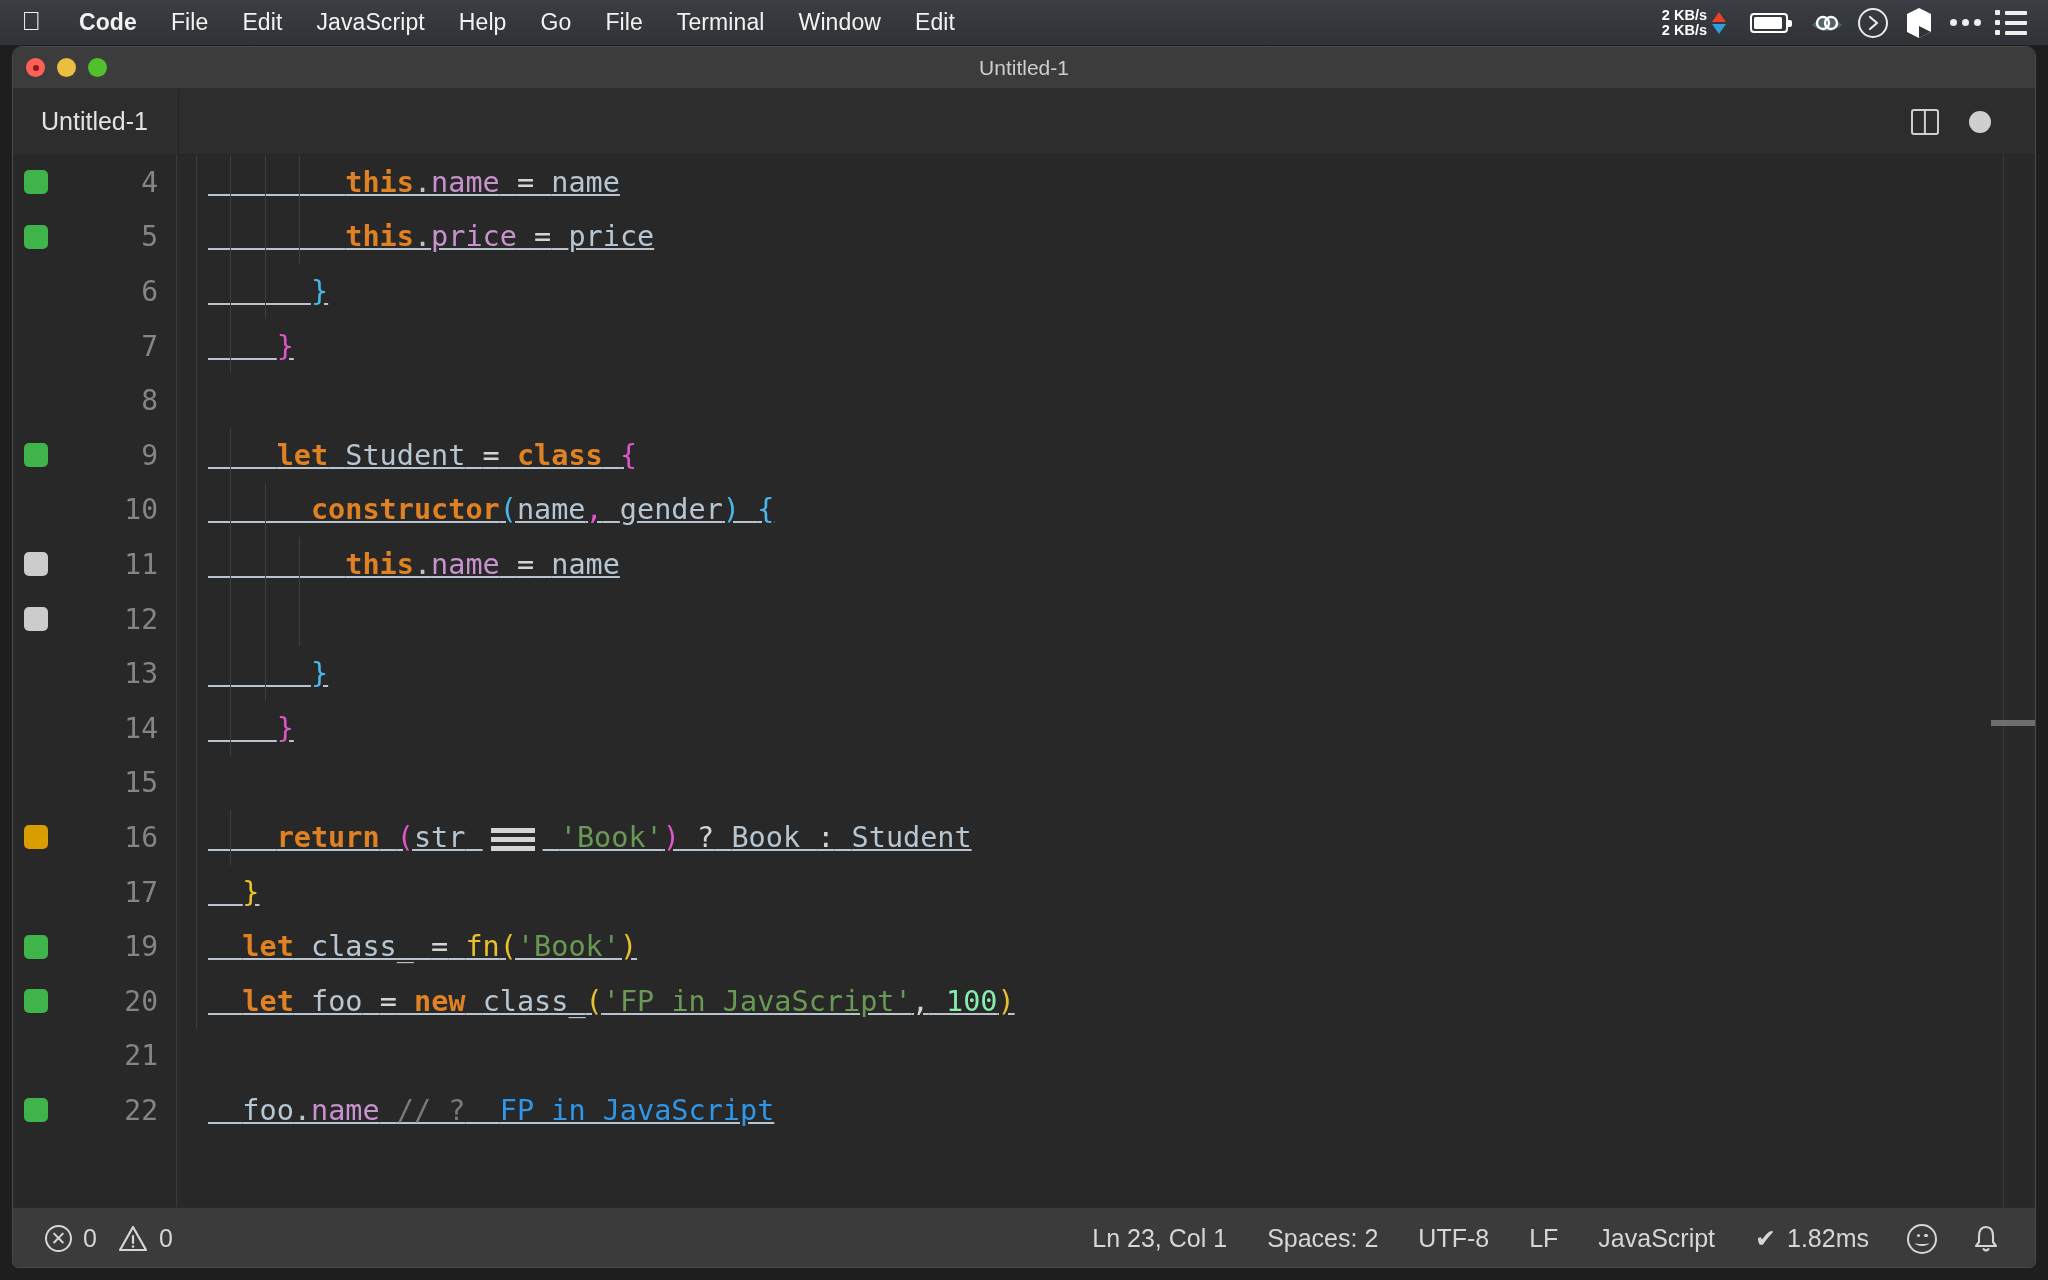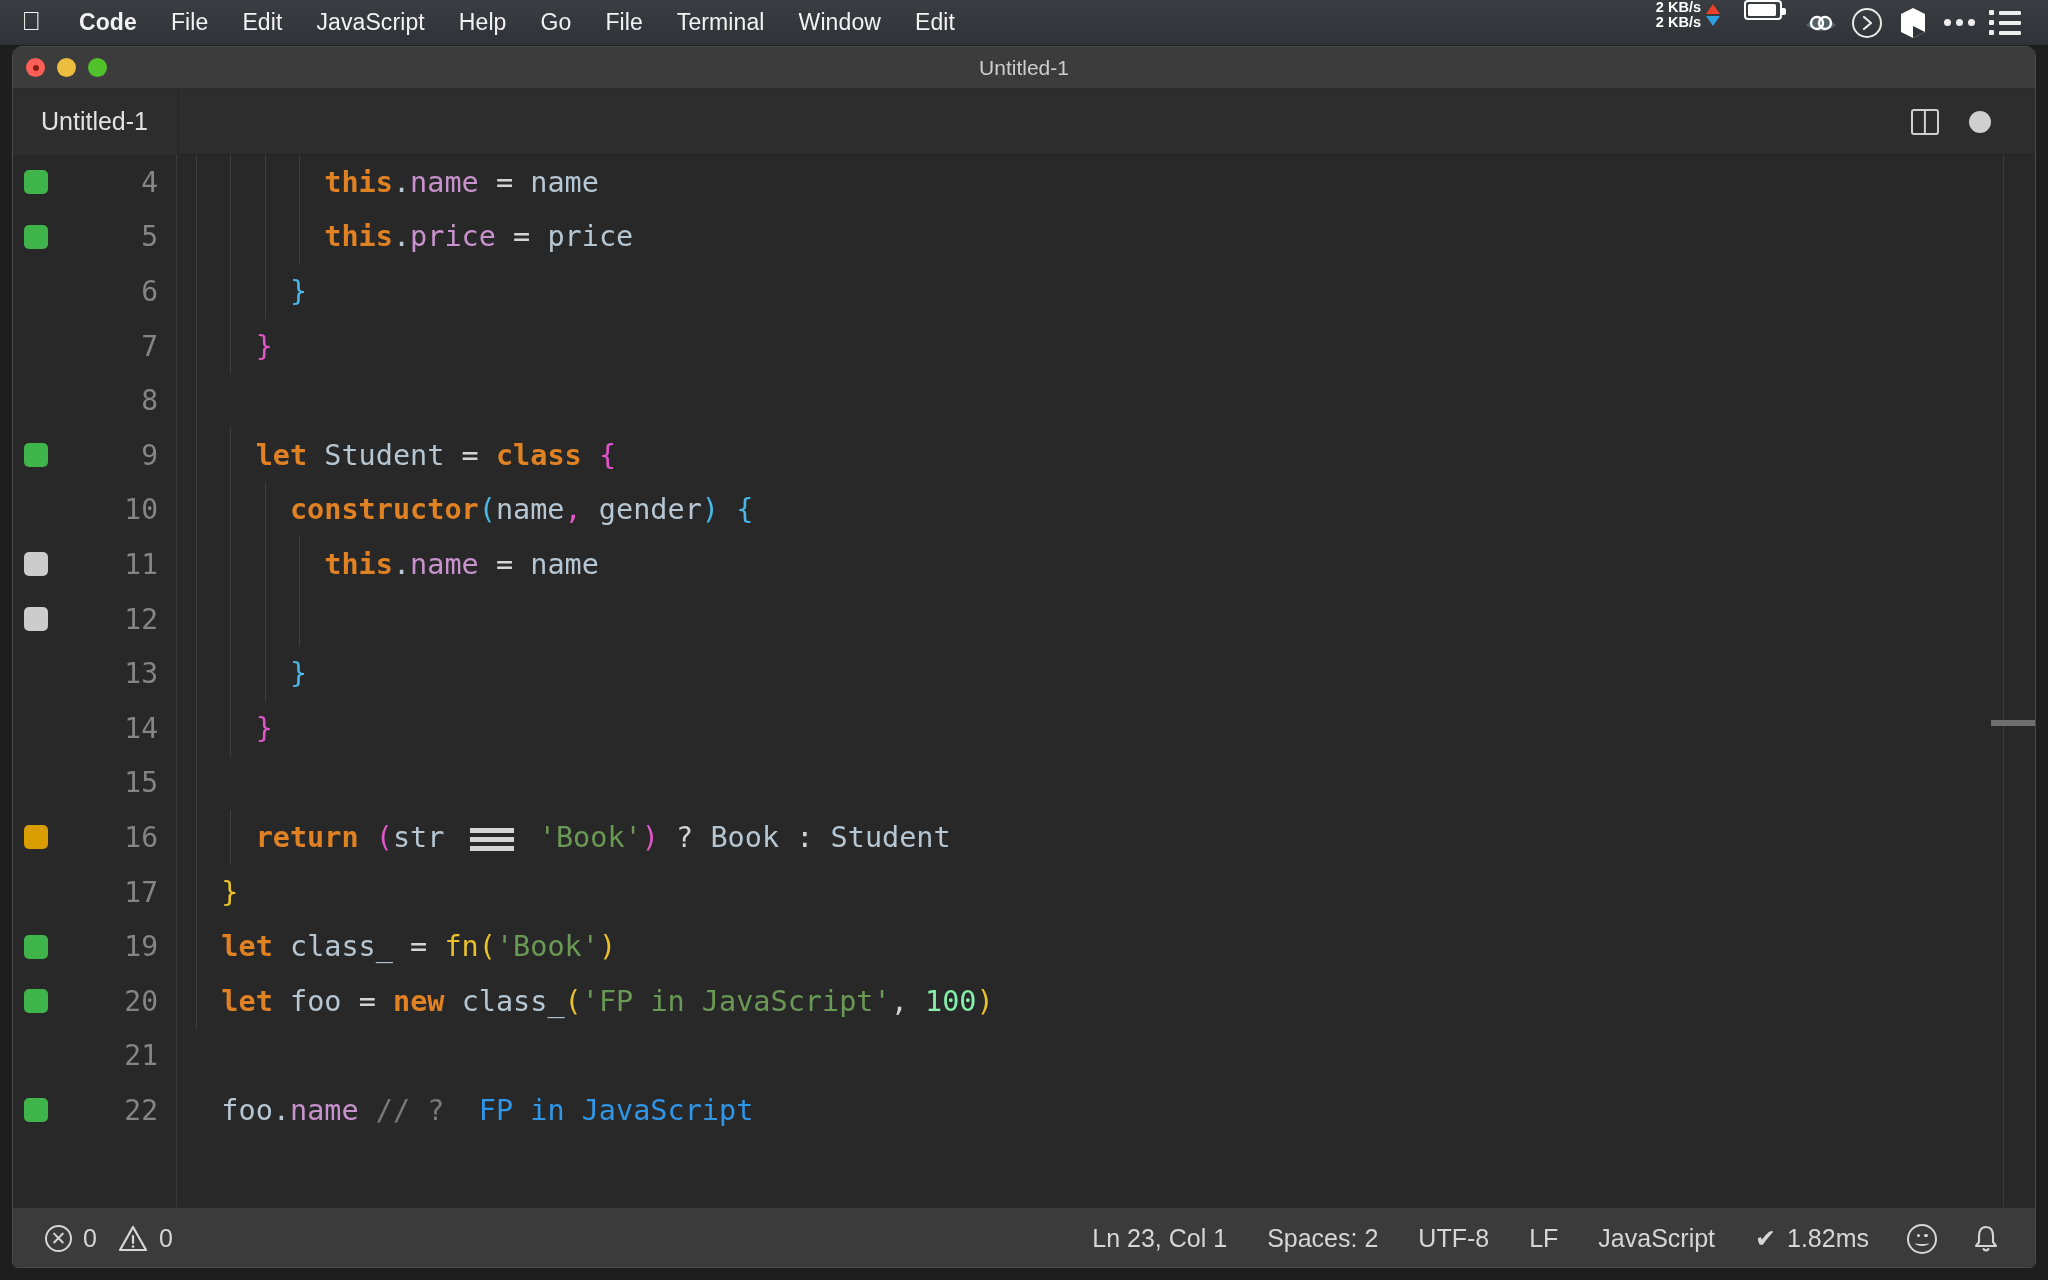--- a/index.html
+++ b/index.html
@@ -22,21 +22,21 @@
   .menubar .apple{
     width:62px; display:flex; align-items:center; justify-content:center;
     font-size:26px; line-height:1; padding-bottom:3px;
   }
   .menubar .mitem{
     padding:0 17px; height:29px; display:flex; align-items:center;
     white-space:nowrap; letter-spacing:.1px;
   }
   .menubar .mitem.bold{ font-weight:bold; }
   .menubar .spacer{ flex:1; }
-  .tray{ display:flex; align-items:flex-start; height:45px; padding-right:20px; }
+  .tray{ display:flex; align-items:center; height:45px; padding-right:14px; }
   .tray > *{ margin-left:0; }
   .netspeed{
     display:flex; align-items:center; font-size:0; padding-right:6px;
   }
   .netspeed .cols{
     display:flex; flex-direction:column; align-items:flex-end;
     font-size:14.5px; line-height:15px; font-weight:bold; color:#fff;
   }
   .netspeed .arrows{
     display:flex; flex-direction:column; align-items:center;
@@ -130,21 +130,21 @@
   .marker-cell{ width:46px; display:flex; align-items:center; justify-content:center; }
   .marker{ width:24px;height:24px;border-radius:5px; }
   .m-green{ background:#3eb44a; }
   .m-grey{ background:#cccccc; }
   .m-amber{ background:#d99d00; }
   .lineno{
     width:117px; text-align:right; padding-right:18px;
     color:#858585; font-size:28px; font-family:"DejaVu Sans Mono", monospace;
   }
   .code{
-    padding-left:11px; white-space:pre; letter-spacing:0px; color:#b9c4cf;
+    padding-left:32px; white-space:pre; letter-spacing:0px; color:#b9c4cf;text-decoration:underline;
   }
   
   .iguide{ position:absolute; top:0; bottom:0; width:1px; background:#3f3f3f; }
 
   
   .t-key      { color:#e08223; font-weight:bold; }   
   .t-var      { color:#b6c6d2; }                      
   .t-prop     { color:#c792cd; }                      
   .t-op       { color:#d4d4d4; }                      
   .t-string   { color:#6a9955; }                      

